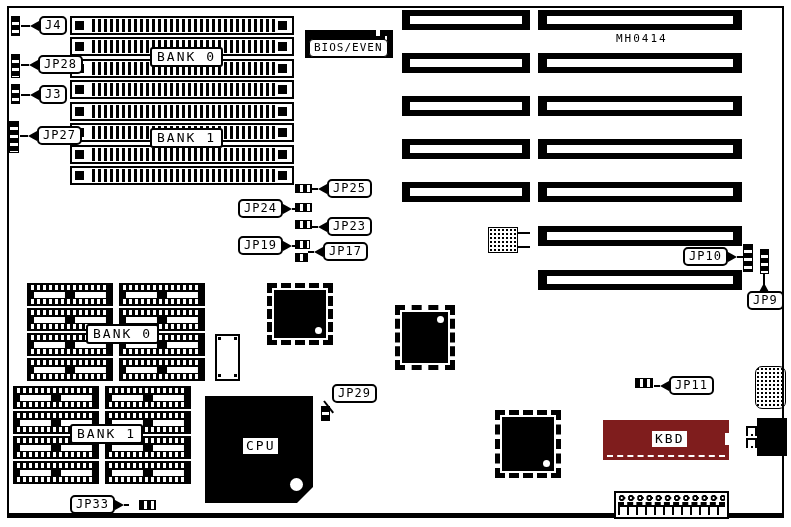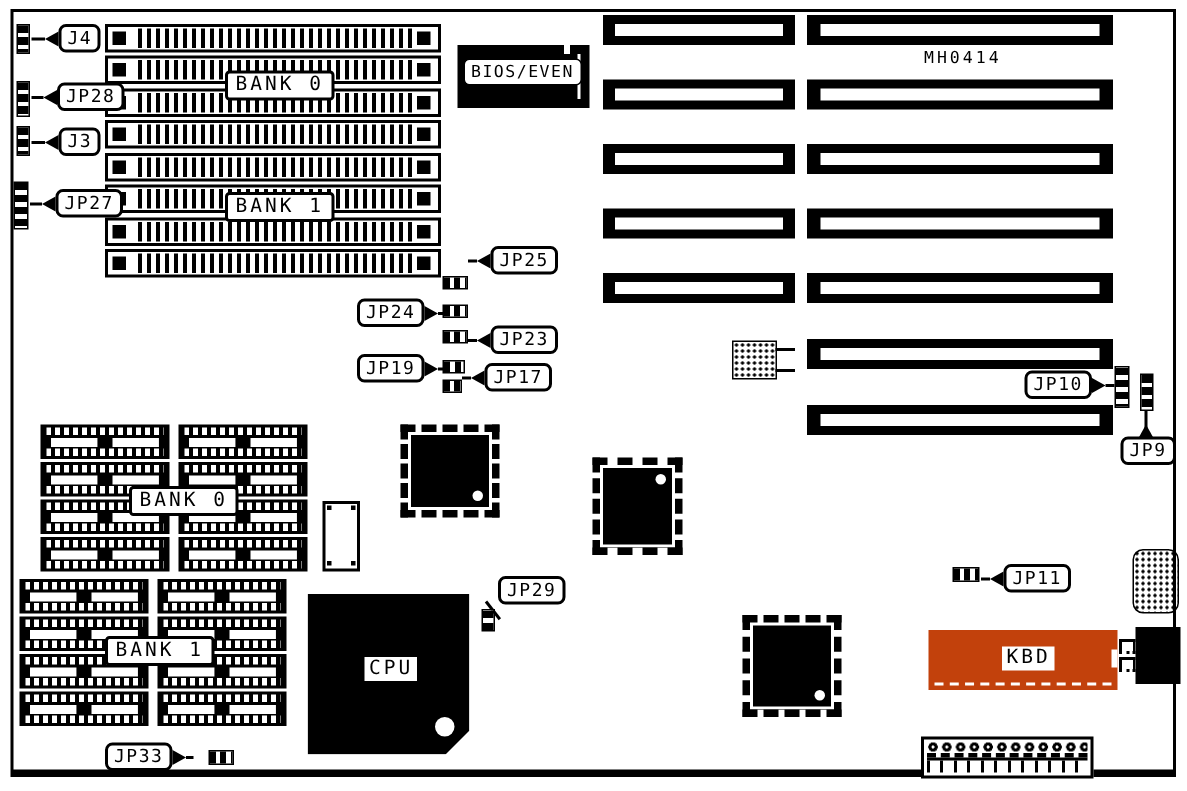--- a/index.html
+++ b/index.html
@@ -68,21 +68,21 @@
     letter-spacing:2px;padding:0 3px;white-space:nowrap;}
   .pga{position:absolute;left:337px;top:409px;width:91px;height:94px;
     background-color:#fff;background-image:radial-gradient(#000 1.5px,transparent 1.7px);
     background-size:7px 7px;background-position:2px 2px;}
   .pga-inner{position:absolute;left:23px;top:21px;width:45px;height:50px;background:#fff;
     display:flex;align-items:center;justify-content:center;}
   .pga-inner::after{content:"";position:absolute;top:3px;right:3px;width:6px;height:6px;
     background:#000;transform:rotate(45deg);}
   .npu-box{background:#fff;border:2px solid #000;border-radius:4px;padding:0 2px;
     font-size:12px;line-height:15px;letter-spacing:1px;}
-  .kbd{position:absolute;left:603px;top:420px;width:126px;height:40px;background:#c2410c;margin-left:16px;}
+  .kbd{position:absolute;left:603px;top:420px;width:126px;height:40px;background:#7f1d1d;}
   .kbd::after{content:"";position:absolute;left:4px;right:4px;bottom:3px;border-top:2px dashed #fff;}
   .kbd::before{content:"";position:absolute;right:0;top:13px;width:4px;height:12px;background:#fff;}
 
   
   .crystal{position:absolute;left:215px;top:334px;width:25px;height:47px;box-sizing:border-box;
     border:2px solid #000;background:#fff;}
   .crystal::before{content:"";position:absolute;left:1px;top:1px;width:3px;height:3px;background:#000;
     box-shadow:16px 0 #000,0 37px #000,16px 37px #000;}
   .dotted{background-image:radial-gradient(#000 1px,transparent 1.15px);background-size:4px 4px;}
   .osc{position:absolute;left:488px;top:227px;width:28px;height:24px;border:1px solid #000;}
@@ -142,42 +142,42 @@
     <span class="tail-left"></span>
     <span class="jbox">J3</span>
   </div>
   <div class="vjump" style="left:9px;top:121px;width:10px;height:32px"></div>
   <div class="jgroup" style="left:20px;top:126px">
     <span class="lead-h" style="width:8px"></span>
     <span class="tail-left"></span>
     <span class="jbox">JP27</span>
   </div>
 
-  <div class="bios" style="top:30px;height:42px">
+  <div class="bios" style="top:30px;height:28px">
     <span class="jbox">BIOS/EVEN</span>
   </div>
 
   <div class="slot short" style="left:402px;top:10px;width:128px;height:20px"></div>
   <div class="slot short" style="left:402px;top:53px;width:128px;height:20px"></div>
   <div class="slot short" style="left:402px;top:96px;width:128px;height:20px"></div>
   <div class="slot short" style="left:402px;top:139px;width:128px;height:20px"></div>
   <div class="slot short" style="left:402px;top:182px;width:128px;height:20px"></div>
 
   <div class="slot" style="left:538px;top:10px;width:204px;height:20px"></div>
   <div class="slot" style="left:538px;top:53px;width:204px;height:20px"></div>
   <div class="slot" style="left:538px;top:96px;width:204px;height:20px"></div>
   <div class="slot" style="left:538px;top:139px;width:204px;height:20px"></div>
   <div class="slot" style="left:538px;top:182px;width:204px;height:20px"></div>
   <div class="slot" style="left:538px;top:226px;width:204px;height:20px"></div>
   <div class="slot" style="left:538px;top:270px;width:204px;height:20px"></div>
 
   <div class="partnum">MH0414</div>
 
   <div class="hjump" style="left:295px;top:184px;width:17px;height:9px"></div>
-  <div class="jgroup" style="left:312px;top:164px">
+  <div class="jgroup" style="left:312px;top:179px">
     <span class="lead-h" style="width:6px"></span>
     <span class="tail-left"></span>
     <span class="jbox">JP25</span>
   </div>
   <div class="jgroup" style="left:238px;top:199px">
     <span class="jbox">JP24</span>
     <span class="tail-right"></span>
     <span class="lead-h" style="width:6px"></span>
   </div>
   <div class="hjump" style="left:295px;top:203px;width:17px;height:9px"></div>

